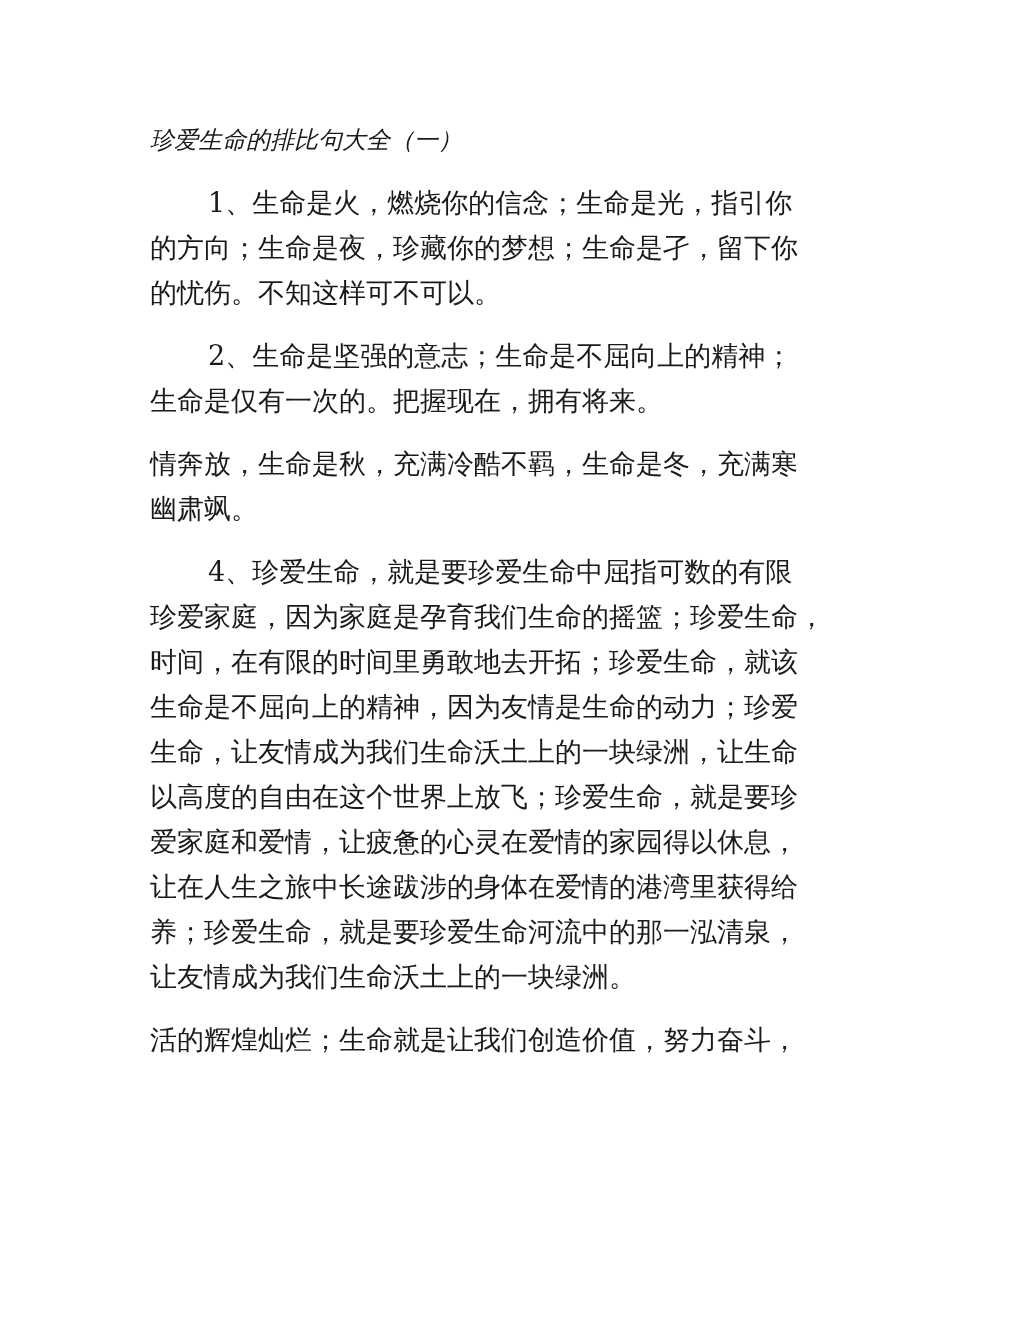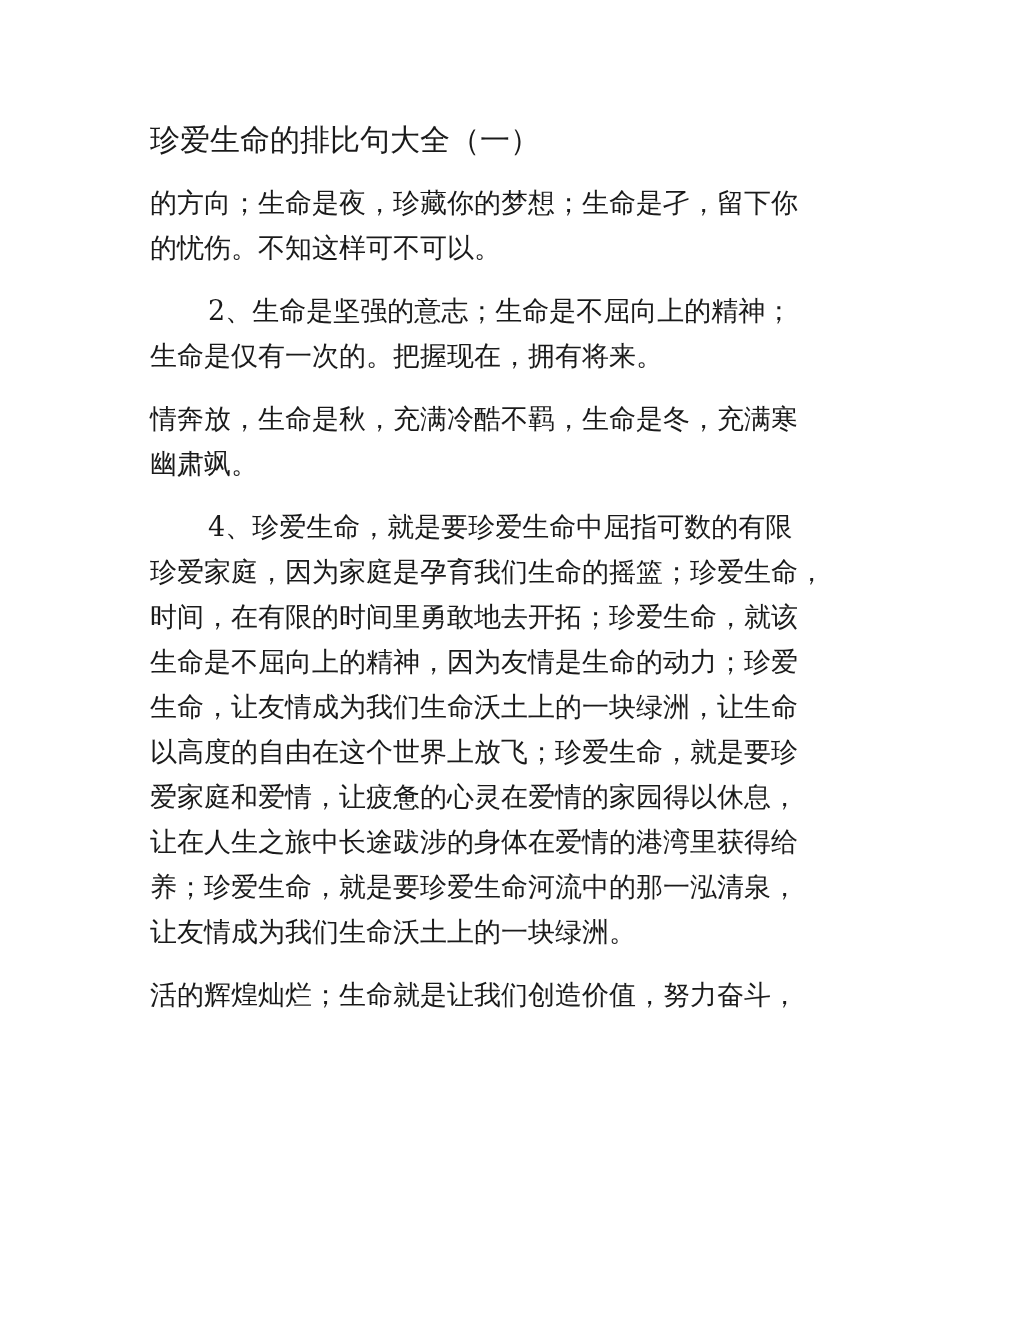--- a/index.html
+++ b/index.html
@@ -15,26 +15,27 @@
       font-family: "DejaVu Serif", "Liberation Serif", serif;
       color: #1a1a1a;
     }
     .page {
       position: absolute;
       left: 150px;
       top: 118px;
       width: 740px;
     }
     .title {
-      font-size: 30px;
+      font-size: 24px;
       line-height: 44px;
       height: 44px;
       white-space: nowrap;
       margin: 0 0 18px 0;
       font-weight: normal;
+      font-style: italic;
     }
     .para {
       margin: 0 0 18px 0;
     }
     .line {
       font-size: 27px;
       line-height: 45px;
       height: 45px;
       white-space: nowrap;
       display: block;
@@ -43,20 +44,21 @@
       padding-left: 58px;
     }
   </style>
 </head>
 <body>
 
 <div class="page">
   <h1 class="title">珍爱生命的排比句大全（一）</h1>
 
   <div class="para">
+    <span class="line first">1、生命是火，燃烧你的信念；生命是光，指引你</span>
     <span class="line">的方向；生命是夜，珍藏你的梦想；生命是孑，留下你</span>
     <span class="line">的忧伤。不知这样可不可以。</span>
   </div>
 
   <div class="para">
     <span class="line first">2、生命是坚强的意志；生命是不屈向上的精神；</span>
     <span class="line">生命是仅有一次的。把握现在，拥有将来。</span>
   </div>
 
   <div class="para">

